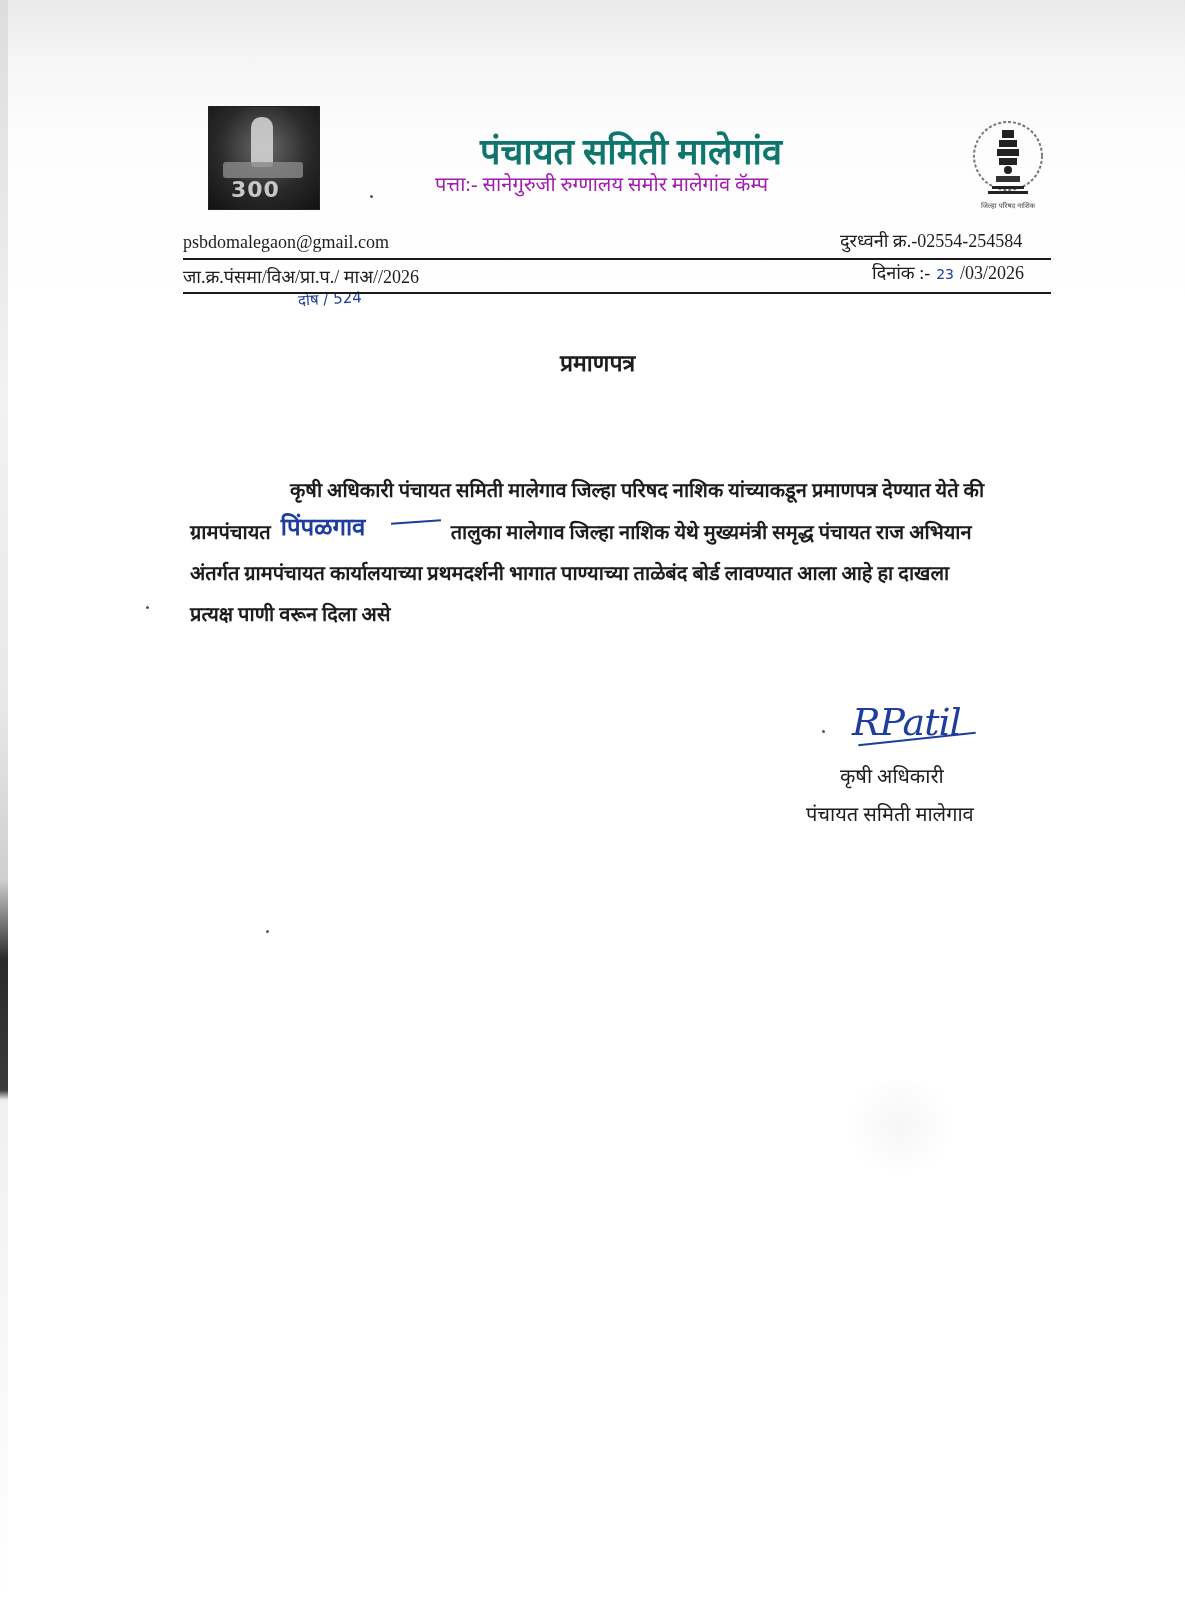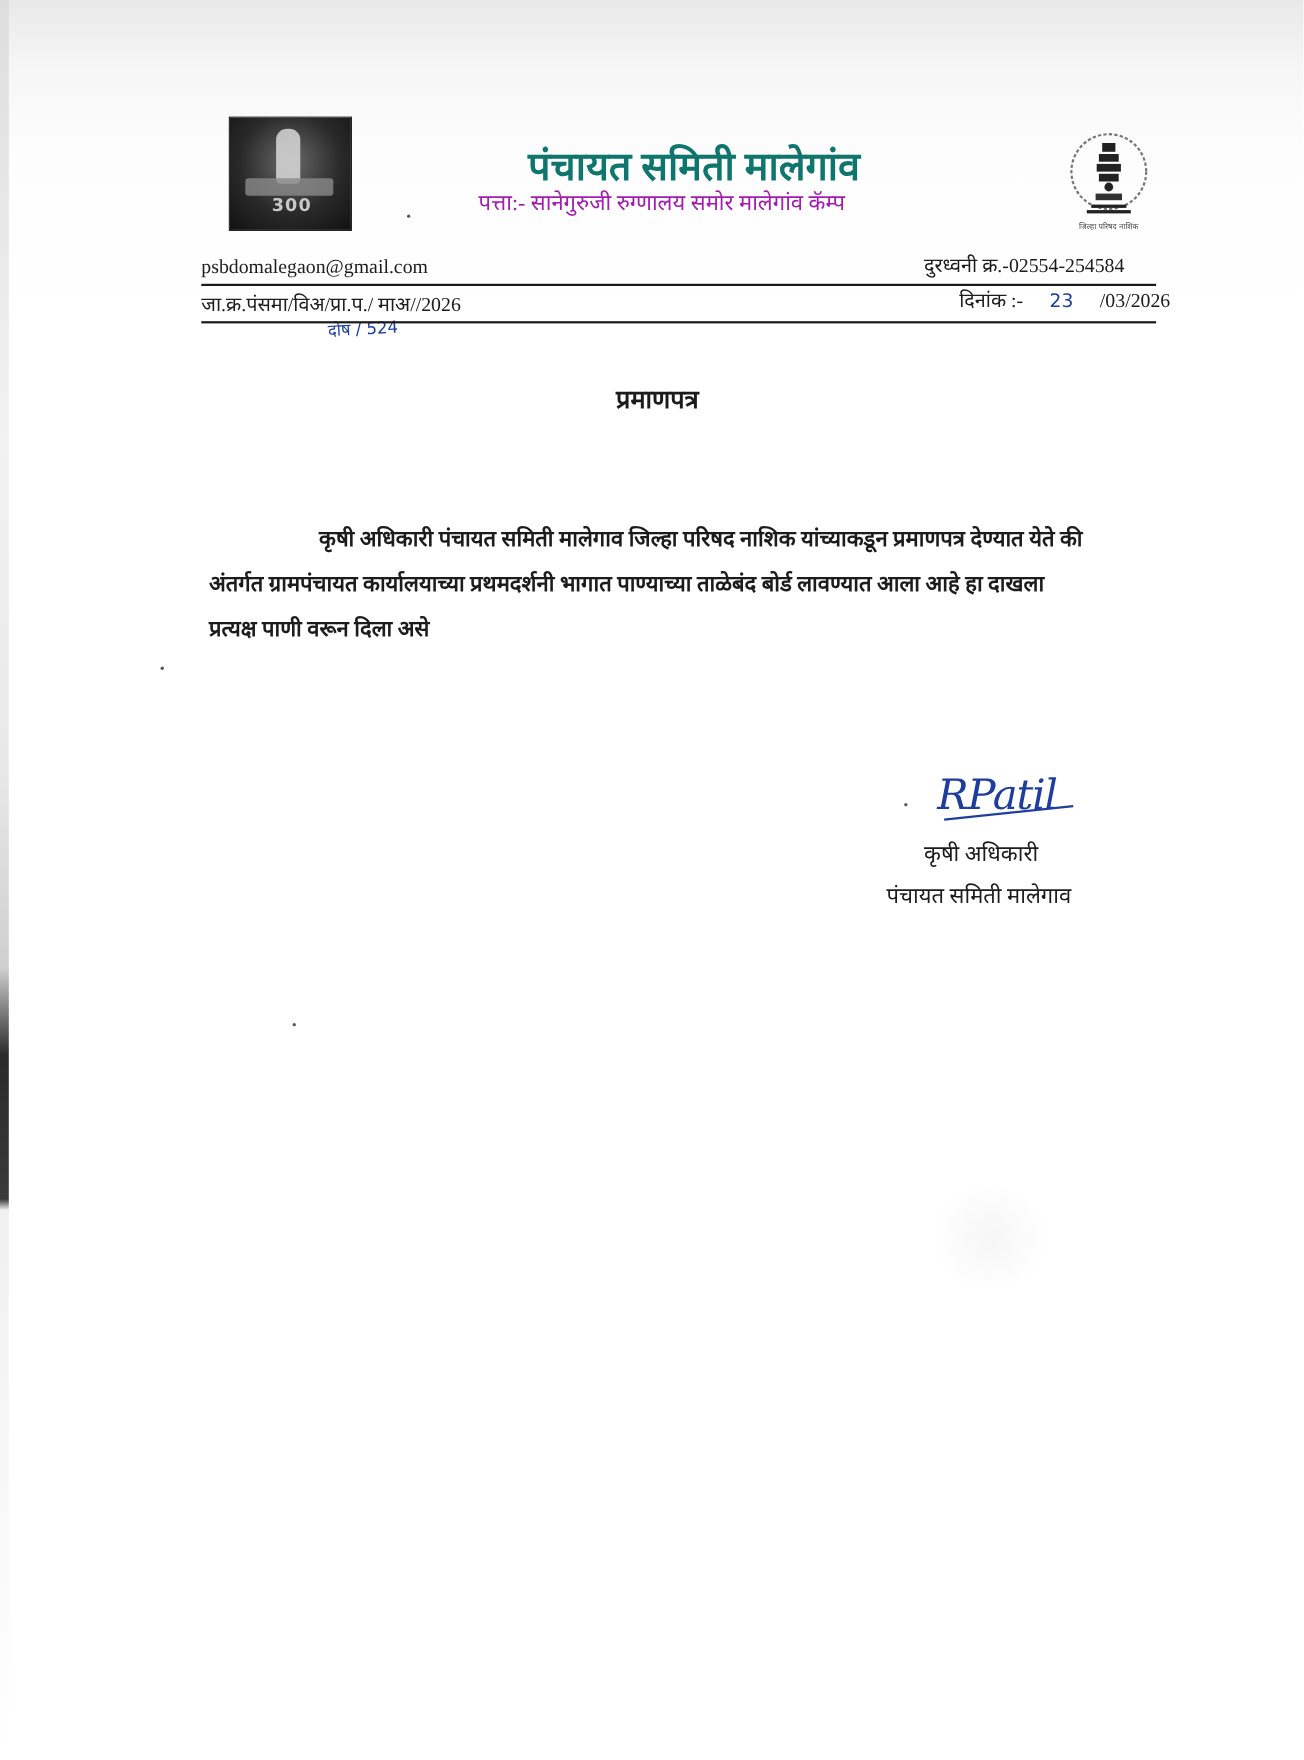--- a/index.html
+++ b/index.html
@@ -8,32 +8,32 @@
     background: linear-gradient(180deg, #e9e9e9 0px, #f6f6f6 60px, #fdfdfd 140px, #ffffff 300px, #ffffff 100%);
     font-family: "Liberation Serif", "DejaVu Serif", serif;
     color:#1c1c1c;
   }
   .edge-left { position:absolute; left:0; top:0; width:8px; height:1600px;
     background: linear-gradient(180deg,#ddd 0,#f2f2f2 400px,#e8e8e8 700px,#cfcfcf 880px,#2a2a2a 960px,#3a3a3a 1090px,#f0f0f0 1100px,#fff 100%); }
   .abs { position:absolute; }
   .logo-left { left:208px; top:106px; width:110px; height:102px; background: radial-gradient(circle at 50% 40%, #6a6a6a 0%, #2a2a2a 55%, #111 100%); border:1px solid #222; }
   .logo-left .fig { position:absolute; left:42px; top:10px; width:22px; height:50px; background:#d8d8d8; border-radius:10px 10px 4px 4px; opacity:.85; }
   .logo-left .band { position:absolute; left:14px; top:55px; width:80px; height:16px; background:#8a8a8a; opacity:.8; border-radius:3px; }
-  .logo-left .num { position:absolute; left:38px; top:70px; font-family:"DejaVu Sans",sans-serif; font-weight:bold; font-size:16px; color:#c8c8c8; letter-spacing:1px; }
+  .logo-left .num { position:absolute; left:22px; top:70px; font-family:"DejaVu Sans",sans-serif; font-weight:bold; font-size:22px; color:#c8c8c8; letter-spacing:1px; }
   .logo-right { left:966px; top:112px; width:84px; height:100px; }
   .header-title { left:480px; top:126px; font-size:36px; font-weight:bold; color:#0f766e; }
   .header-addr { left:435px; top:170px; font-size:20px; color:#a21caf; }
   .email { left:183px; top:232px; font-size:18px; }
   .phone { left:840px; top:228px; font-size:18px; }
   .rule { position:absolute; height:2px; background:#1a1a1a; }
   .ref { left:183px; top:264px; font-size:18px; }
   .date { left:872px; top:260px; font-size:18px; }
   .hand { font-family:"DejaVu Sans", sans-serif; color:#1f3d9c; }
   .ref-hand { left:298px; top:288px; font-size:15px; transform:rotate(-3deg); }
-  .date-hand { font-size:17px; margin:0 24px; }
+  .date-hand { font-size:14px; margin:0 6px; }
   .doc-title { left:560px; top:346px; font-size:23px; font-weight:bold; }
   .para { left:190px; top:470px; width:862px; font-size:20px; line-height:41px;font-weight:bold; }
   .para .indent { display:inline-block; width:100px; }
   .gp-hand { display:inline-block; font-size:24px; width:170px; padding-left:10px; position:relative; top:-4px; }
   .gp-hand:after { content:""; position:absolute; left:120px; top:14px; width:50px; height:2px; background:#1f3d9c; transform:rotate(-4deg); }
   .sig { left:852px; top:700px; font-family:"DejaVu Serif",serif; font-style:italic; font-size:38px; color:#1f3d9c; letter-spacing:-1px; }
   .sig-line { left:858px; top:738px; width:118px; height:2px; background:#1f3d9c; transform:rotate(-6deg); }
   .sig-role { left:840px; top:762px; font-size:20px; }
   .sig-office { left:806px; top:800px; font-size:20px; }
   .dot { position:absolute; width:3px; height:3px; border-radius:50%; background:#555; }
@@ -76,20 +76,21 @@
 <div class="abs hand ref-hand">दोष / 524</div>
 <div class="abs date">
   <span>दिनांक :-</span><span class="hand date-hand">23</span><span>/03/2026</span>
 </div>
 <div class="rule" style="left:183px; top:292px; width:868px;"></div>
 
 <div class="abs doc-title">प्रमाणपत्र</div>
 
 <div class="abs para">
   <div><span class="indent"></span><span>कृषी अधिकारी पंचायत समिती मालेगाव जिल्हा परिषद नाशिक यांच्याकडून प्रमाणपत्र देण्यात येते की</span></div>
+  <div><span>ग्रामपंचायत</span><span class="hand gp-hand">पिंपळगाव</span><span>तालुका मालेगाव जिल्हा नाशिक येथे मुख्यमंत्री समृद्ध पंचायत राज अभियान</span></div>
   <div>अंतर्गत ग्रामपंचायत कार्यालयाच्या प्रथमदर्शनी भागात पाण्याच्या ताळेबंद बोर्ड लावण्यात आला आहे हा दाखला</div>
   <div>प्रत्यक्ष पाणी वरून दिला असे</div>
 </div>
 
 <div class="abs sig">RPatil</div>
 <div class="abs sig-line"></div>
 <div class="abs sig-role">कृषी अधिकारी</div>
 <div class="abs sig-office">पंचायत समिती मालेगाव</div>
 
 <div class="dot" style="left:146px; top:606px;"></div>

